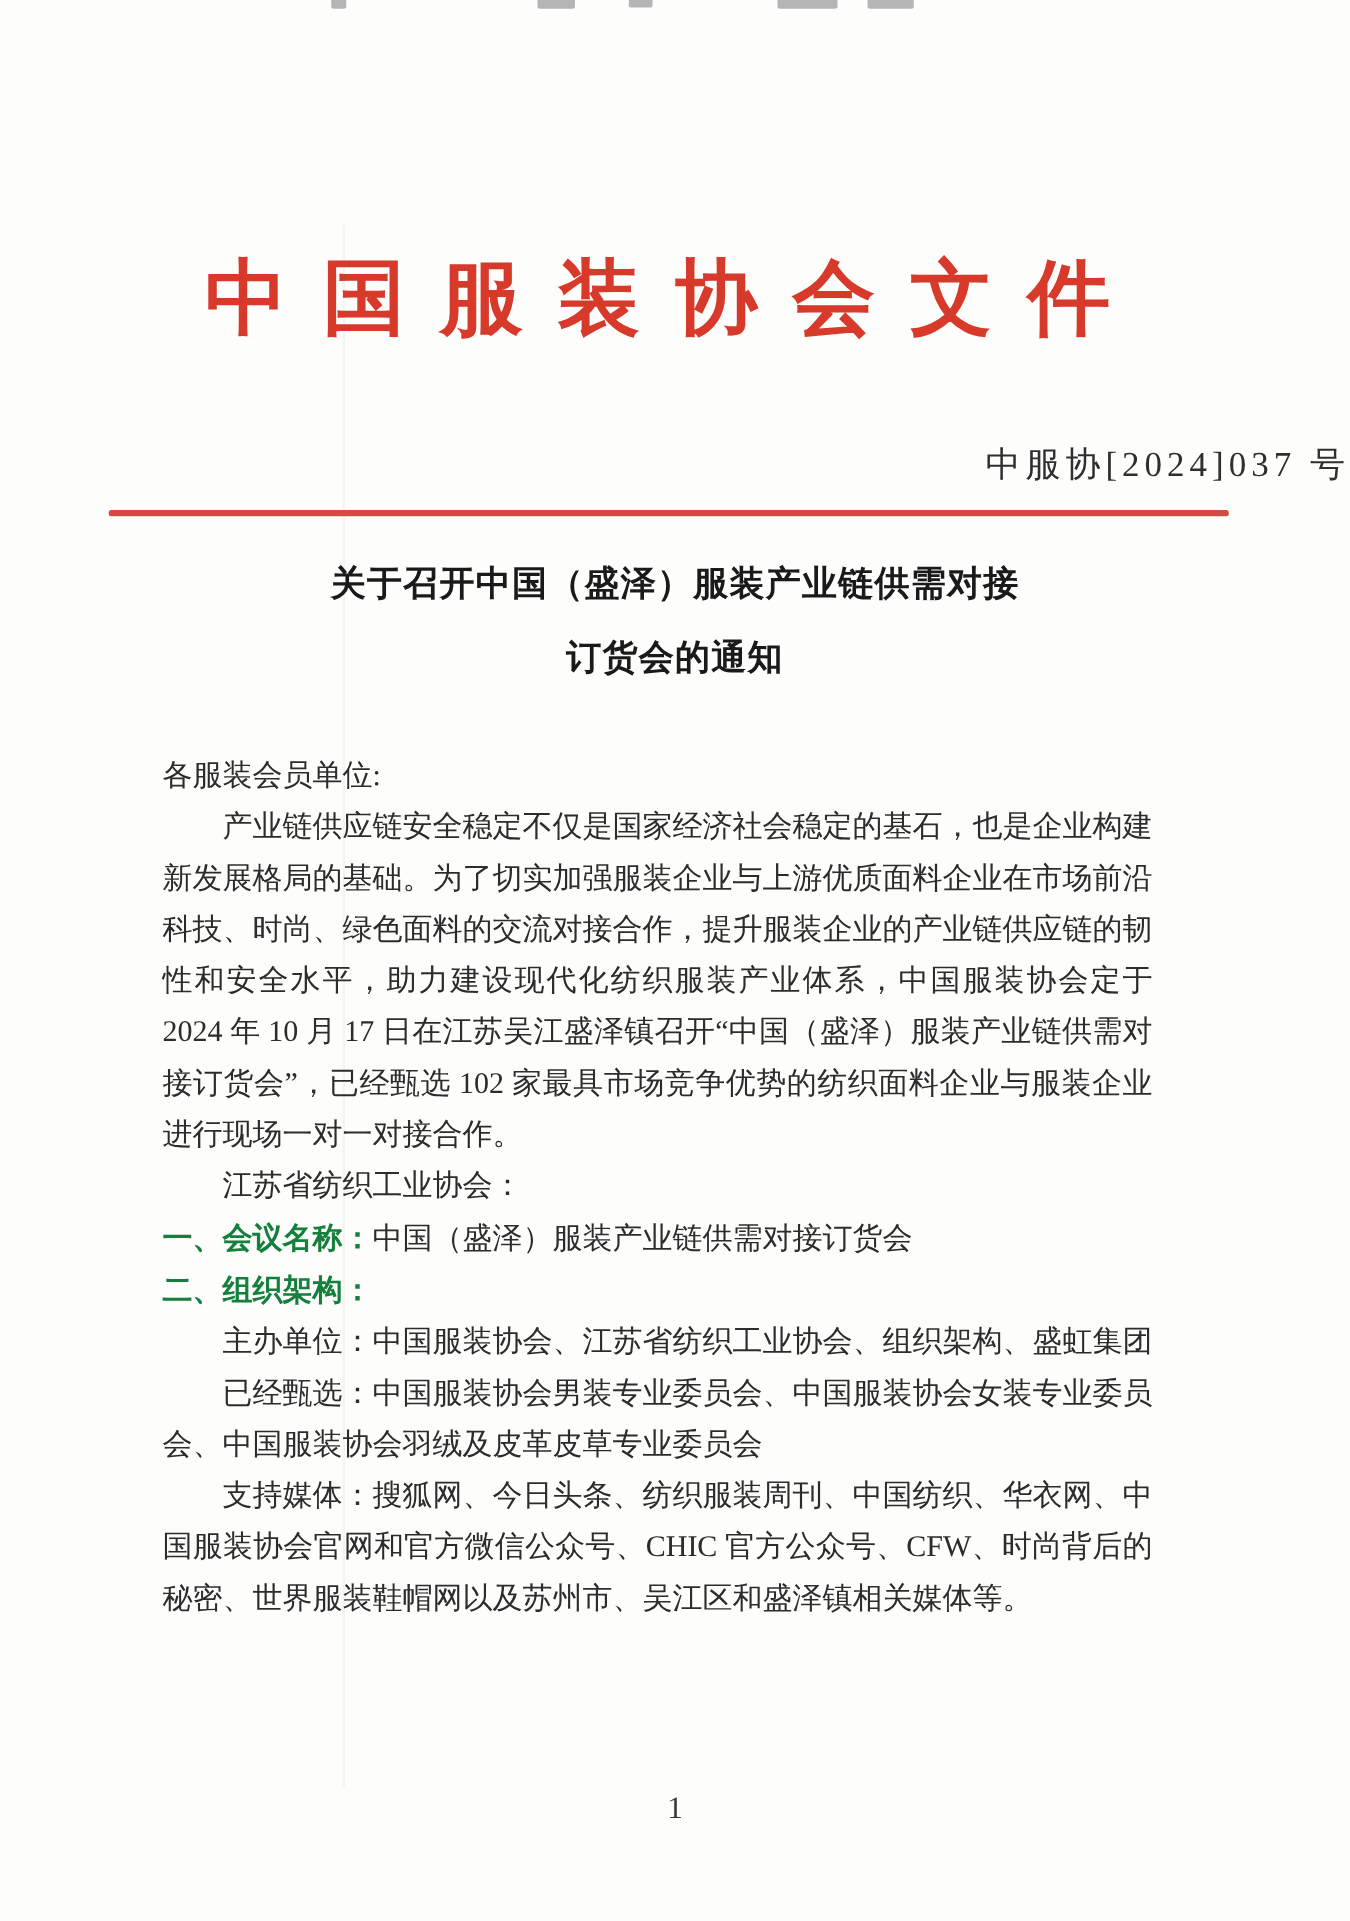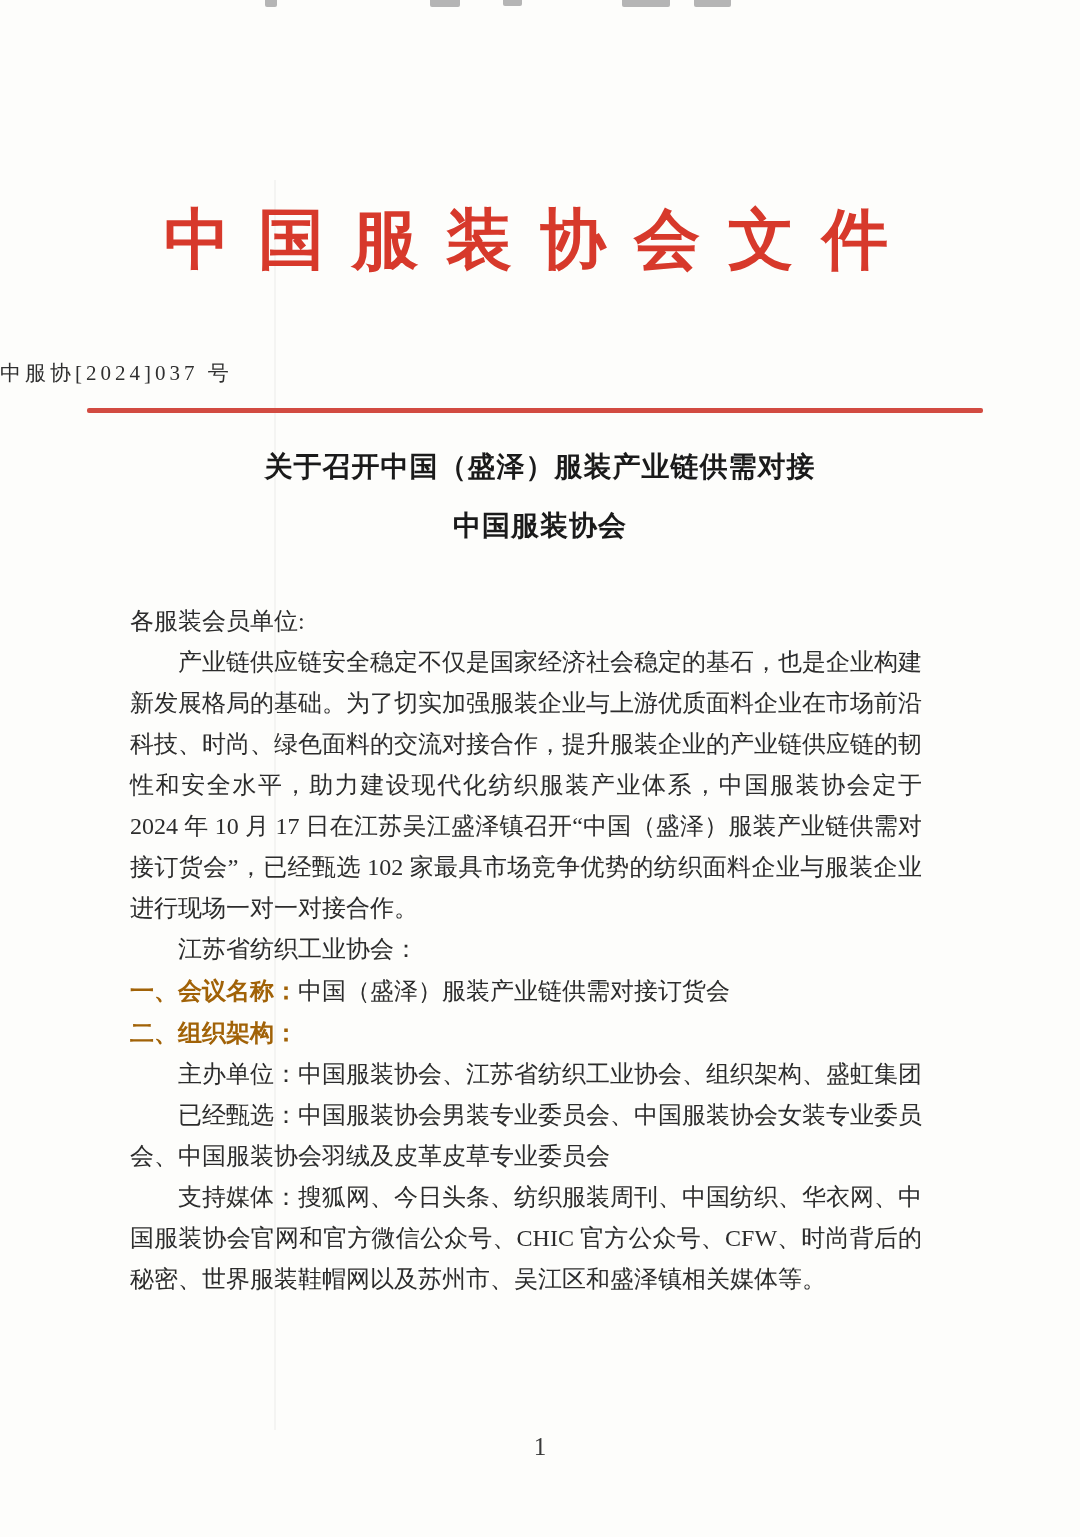--- a/index.html
+++ b/index.html
@@ -54,22 +54,22 @@
     letter-spacing: 28px;
     color: #d7392b;
     white-space: nowrap;
   }
 
   .doc-number {
     position: absolute;
     top: 357px;
     left: 0;
     right: 0;
-    text-align: left;
-    font-size: 21px;
+    text-align: right;
+    font-size: 28px;
     line-height: 32px;
     letter-spacing: 4px;
     color: #2f2f2f;
   }
 
   .red-rule {
     position: absolute;
     top: 408px;
     left: 87px;
     width: 896px;
@@ -105,21 +105,21 @@
     color: #2c2c2c;
   }
   .doc-body p {
     margin: 0;
     text-indent: 2em;
   }
   .doc-body p.no-indent { text-indent: 0; }
   .doc-body .item-label {
     font-family: "Liberation Sans", sans-serif;
     font-weight: 700;
-    color: #a16207;
+    color: #15803d;
   }
 
   .page-number {
     position: absolute;
     top: 1433px;
     left: 0;
     right: 0;
     text-align: center;
     font-size: 25px;
     line-height: 28px;
@@ -140,21 +140,21 @@
   <div class="scan-streak"></div>
 
   <div class="org-title">中国服装协会文件</div>
 
   <div class="doc-number">中服协[2024]037 号</div>
 
   <div class="red-rule"></div>
 
   <h1 class="notice-title">
     <span>关于召开中国（盛泽）服装产业链供需对接</span>
-    <span>中国服装协会</span>
+    <span>订货会的通知</span>
   </h1>
 
   <main class="doc-body">
     <p class="no-indent">各服装会员单位:</p>
 
     <p>产业链供应链安全稳定不仅是国家经济社会稳定的基石，也是企业构建新发展格局的基础。为了切实加强服装企业与上游优质面料企业在市场前沿科技、时尚、绿色面料的交流对接合作，提升服装企业的产业链供应链的韧性和安全水平，助力建设现代化纺织服装产业体系，中国服装协会定于 2024 年 10 月 17 日在江苏吴江盛泽镇召开“中国（盛泽）服装产业链供需对接订货会”，已经甄选 102 家最具市场竞争优势的纺织面料企业与服装企业进行现场一对一对接合作。</p>
 
     <p>江苏省纺织工业协会：</p>
 
     <p class="no-indent"><span class="item-label">一、会议名称：</span><span>中国（盛泽）服装产业链供需对接订货会</span></p>

